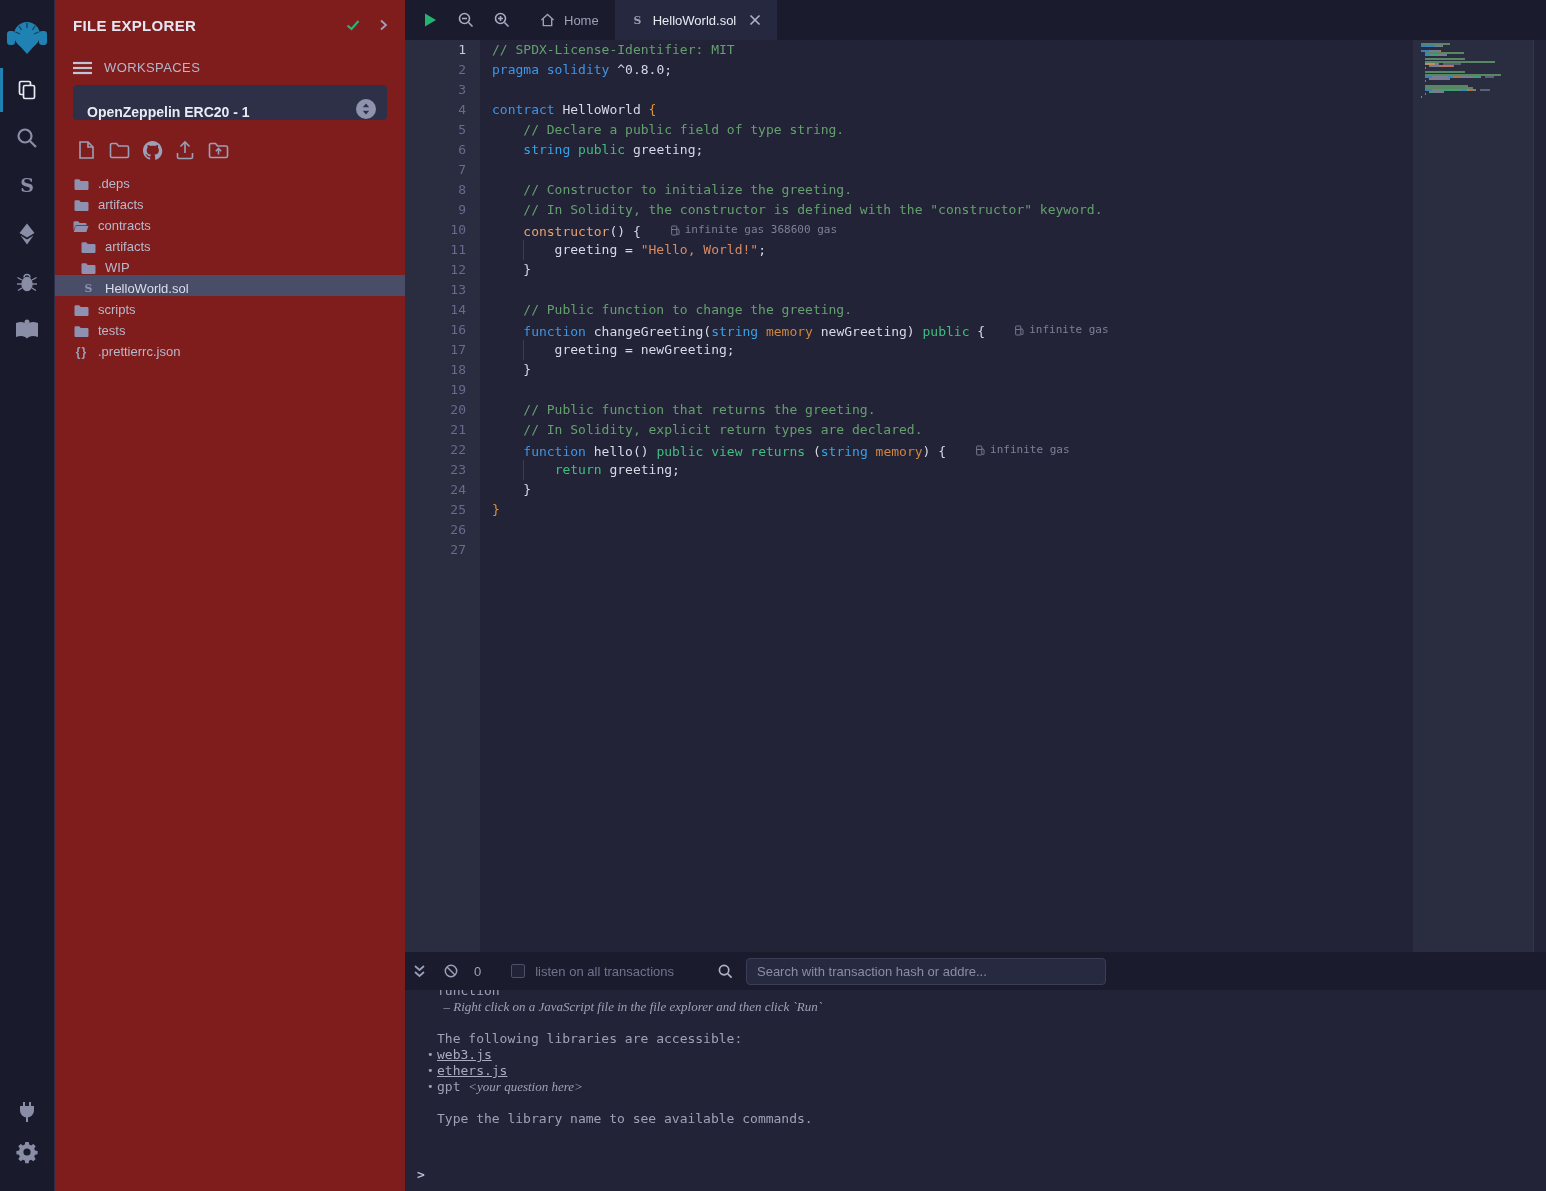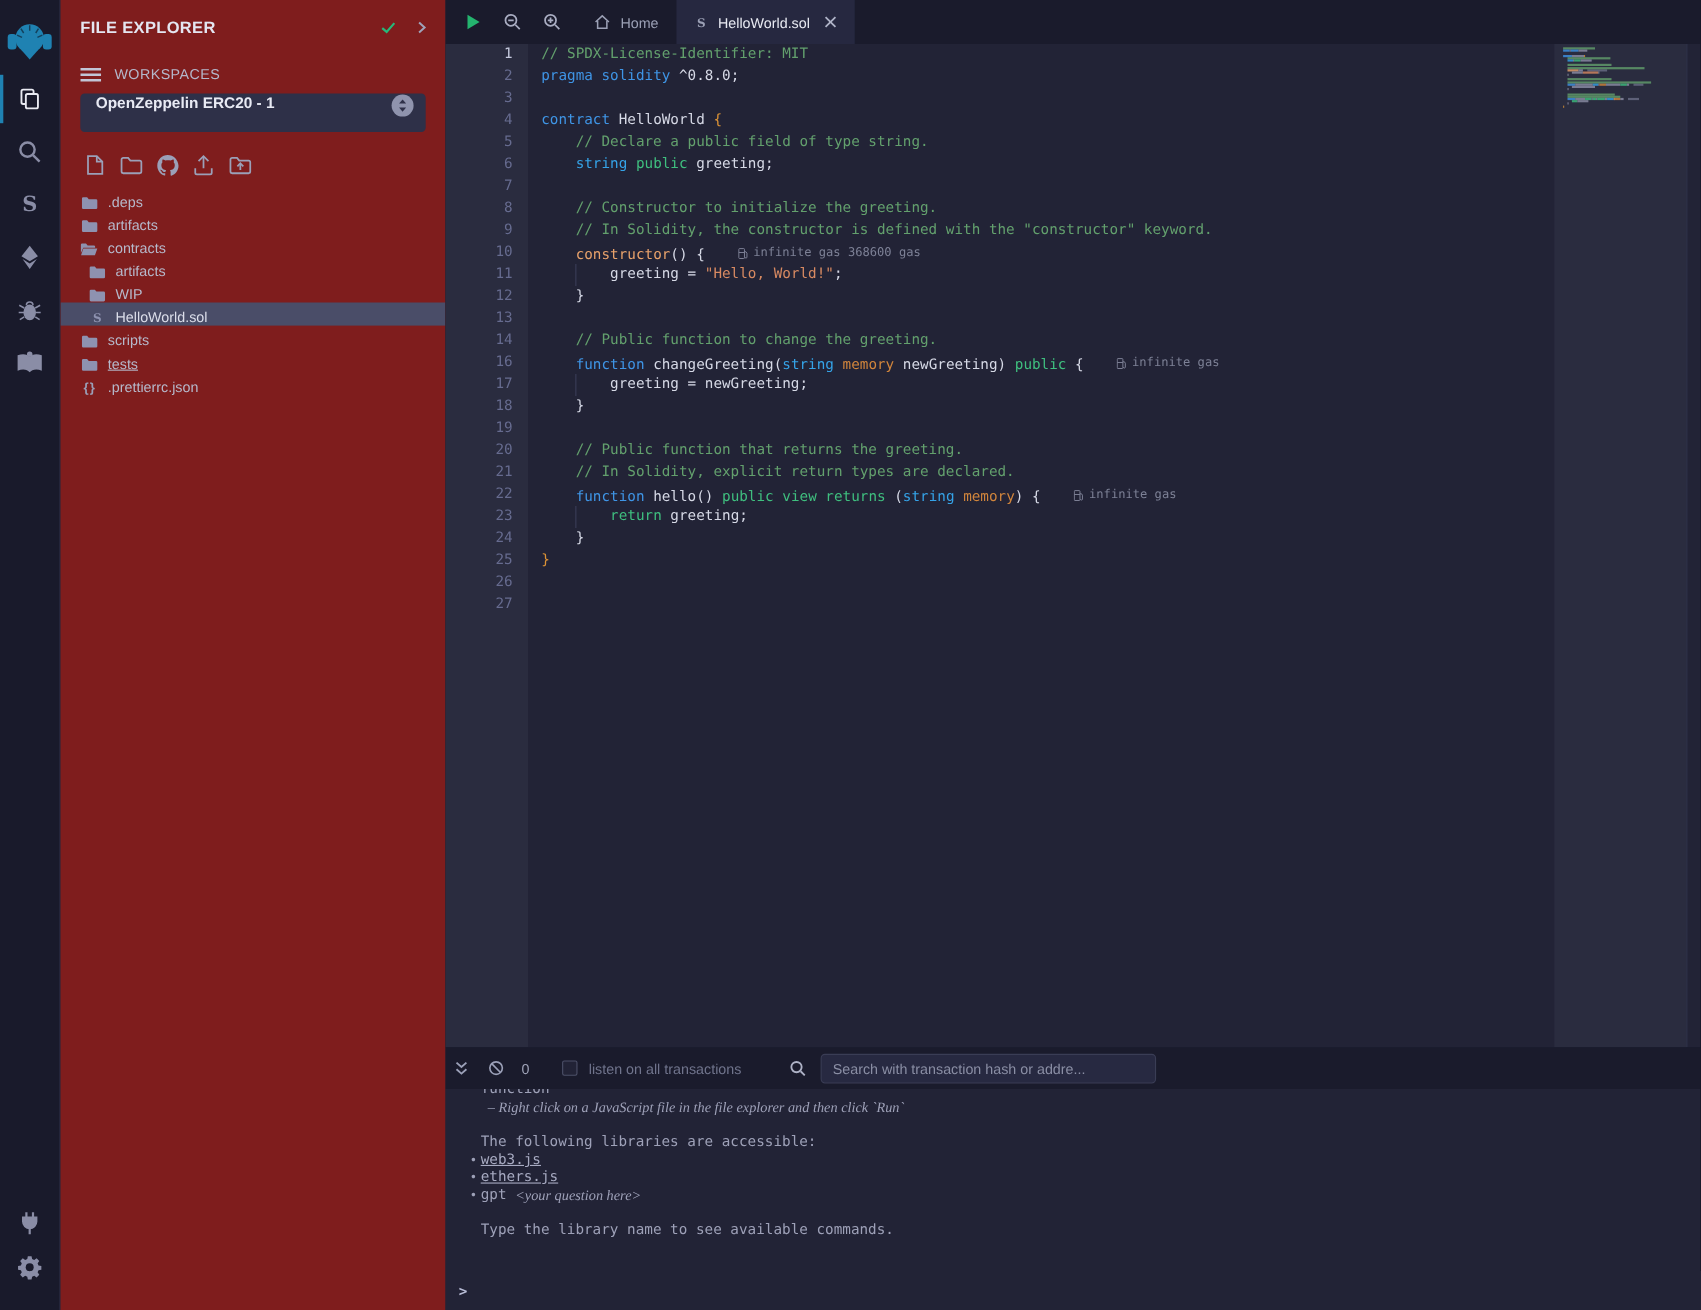--- a/index.html
+++ b/index.html
@@ -19,21 +19,21 @@
   .act-spacer{ flex:1; }
   .act-item svg{ display:block; }
   
   .sidepanel{ background:#7f1d1d; padding-top:12px; overflow:hidden; }
   .fe-header{ display:flex; align-items:center; padding:0 16px 0 18px; height:26px;}
   .fe-title{ font-size:15px; font-weight:bold; color:#e4e6f1; letter-spacing:.3px; flex:1;}
   .fe-hicon{ color:#9fa3ba; margin-left:16px; display:flex; }
   .fe-hicon.check{ color:var(--check-green,#27b879); }
   .ws-row{ display:flex; align-items:center; gap:12px; padding:0 18px; margin-top:22px; color:#b9bcce;}
   .ws-row .label{ font-size:13px; color:#b4b7ca; letter-spacing:.4px;}
-  .ws-select{ margin:10px 18px 0 18px; height:35px; background:#2e3048; border-radius:4px; display:flex; align-items:flex-start; padding:0 10px 0 14px; cursor:pointer;}
+  .ws-select{ margin:10px 18px 0 18px; height:35px; background:#2e3048; border-radius:4px; display:flex; align-items:flex-end; padding:0 10px 0 14px; cursor:pointer;}
   .ws-select .val{ flex:1; font-size:14px; font-weight:bold; color:#e8eaf4;}
   .fe-toolbar{ display:flex; align-items:center; gap:7px; padding:0 18px; margin-top:18px; color:#9ba0b8;}
   .fe-toolbar .tbi{ display:flex; width:26px; height:24px; align-items:center; justify-content:center; cursor:pointer;}
   .tree{ margin-top:8px; }
   .tree-row{ display:flex; align-items:flex-end; height:21px; font-size:13px; color:#b6b9cb; cursor:pointer;}
   .tree-row .ticon{ display:flex; width:16px; justify-content:center; margin-right:9px; color:#8e92b0; flex:none;}
   .tree-row.selected{ background:var(--row-selected,#4a4d68); color:#dcdeea;}
   .tree-row .braces{ font-size:12px; color:#9ba0b8; font-weight:bold;}
   
   .main{ display:flex; flex-direction:column; min-width:0;}
@@ -63,21 +63,21 @@
   .minimap{ position:absolute; left:8px; top:3px; width:104px;}
   .mm-line{ height:2px; margin-bottom:0.2px; white-space:nowrap; font-size:0;}
   .mm-seg{ display:inline-block; height:2px; }
   
   .term-header{ height:38px; flex:none; background:#1a1b2c; display:flex; align-items:center; padding-left:8px;}
   .th-icon{ color:#9ba0b8; display:flex; align-items:center; cursor:pointer;}
   .th-count{ font-size:13px; color:#9fa3b8; margin-left:16px;}
   .th-check{ appearance:none; -webkit-appearance:none; width:14px; height:14px; background:#222336; border:1px solid #4c5068; border-radius:2px; margin-left:30px; cursor:pointer;}
   .th-label{ font-size:13px; color:#70748c; margin-left:10px;}
   .th-search-icon{ margin-left:44px; color:#aeb2c6; display:flex;}
-  .th-input{ margin-left:13px; width:305px; height:27px; background:#272941; border:1px solid #3a3d55; border-radius:4px; color:#c8ccdf; font-size:13px; padding:0 10px; font-family:"Liberation Sans",sans-serif; outline:none;}
+  .th-input{ margin-left:13px; width:360px; height:27px; background:#272941; border:1px solid #3a3d55; border-radius:4px; color:#c8ccdf; font-size:13px; padding:0 10px; font-family:"Liberation Sans",sans-serif; outline:none;}
   .th-input::placeholder{ color:#8a8ea4; }
   .term-body{ flex:1; position:relative; background:#222336; overflow:hidden; font-family:"DejaVu Sans Mono", monospace; font-size:13px; color:#9ea1b8;}
   .t-line{ height:16px; line-height:16px; padding-left:32px; white-space:pre;}
   .t-clip{ height:9px; overflow:hidden; }
   .t-clip .t-line{ margin-top:-7px; }
   .t-italic{ font-style:italic;font-family:Liberation Serif, serif; }
   .t-bullet{ display:flex; padding-left:22px;}
   .t-bullet .dot{ width:10px; color:#9ea1b8; font-size:11px;}
   .t-link{ text-decoration:underline; cursor:pointer; color:#a8abc2;}
   .t-prompt{ position:absolute; left:12px; bottom:9px; color:#b8bcd6; font-weight:bold;}
@@ -303,21 +303,21 @@
           <span>HelloWorld.sol</span>
         </div>
         <div class="tree-row" style="padding-left: 18px;">
           <span class="ticon">
             <svg width="15" height="13" viewBox="0 0 15 13" fill="currentColor">
               <path d="M0.5 2.5 a1.2 1.2 0 0 1 1.2 -1.2 h3.5 l1.5 1.8 h6.6 a1.2 1.2 0 0 1 1.2 1.2 v6.5 a1.2 1.2 0 0 1 -1.2 1.2 h-11.6 a1.2 1.2 0 0 1 -1.2 -1.2 z"></path>
             </svg>
           </span>
           <span>scripts</span>
         </div>
-        <div class="tree-row" style="padding-left: 18px; text-decoration: underline;">
+        <div class="tree-row" style="padding-left: 18px;">
           <span class="ticon">
             <svg width="15" height="13" viewBox="0 0 15 13" fill="currentColor">
               <path d="M0.5 2.5 a1.2 1.2 0 0 1 1.2 -1.2 h3.5 l1.5 1.8 h6.6 a1.2 1.2 0 0 1 1.2 1.2 v6.5 a1.2 1.2 0 0 1 -1.2 1.2 h-11.6 a1.2 1.2 0 0 1 -1.2 -1.2 z"></path>
             </svg>
           </span>
           <span>tests</span>
         </div>
         <div class="tree-row" style="padding-left: 18px;">
           <span class="ticon">
             <span class="braces">{ }</span>

